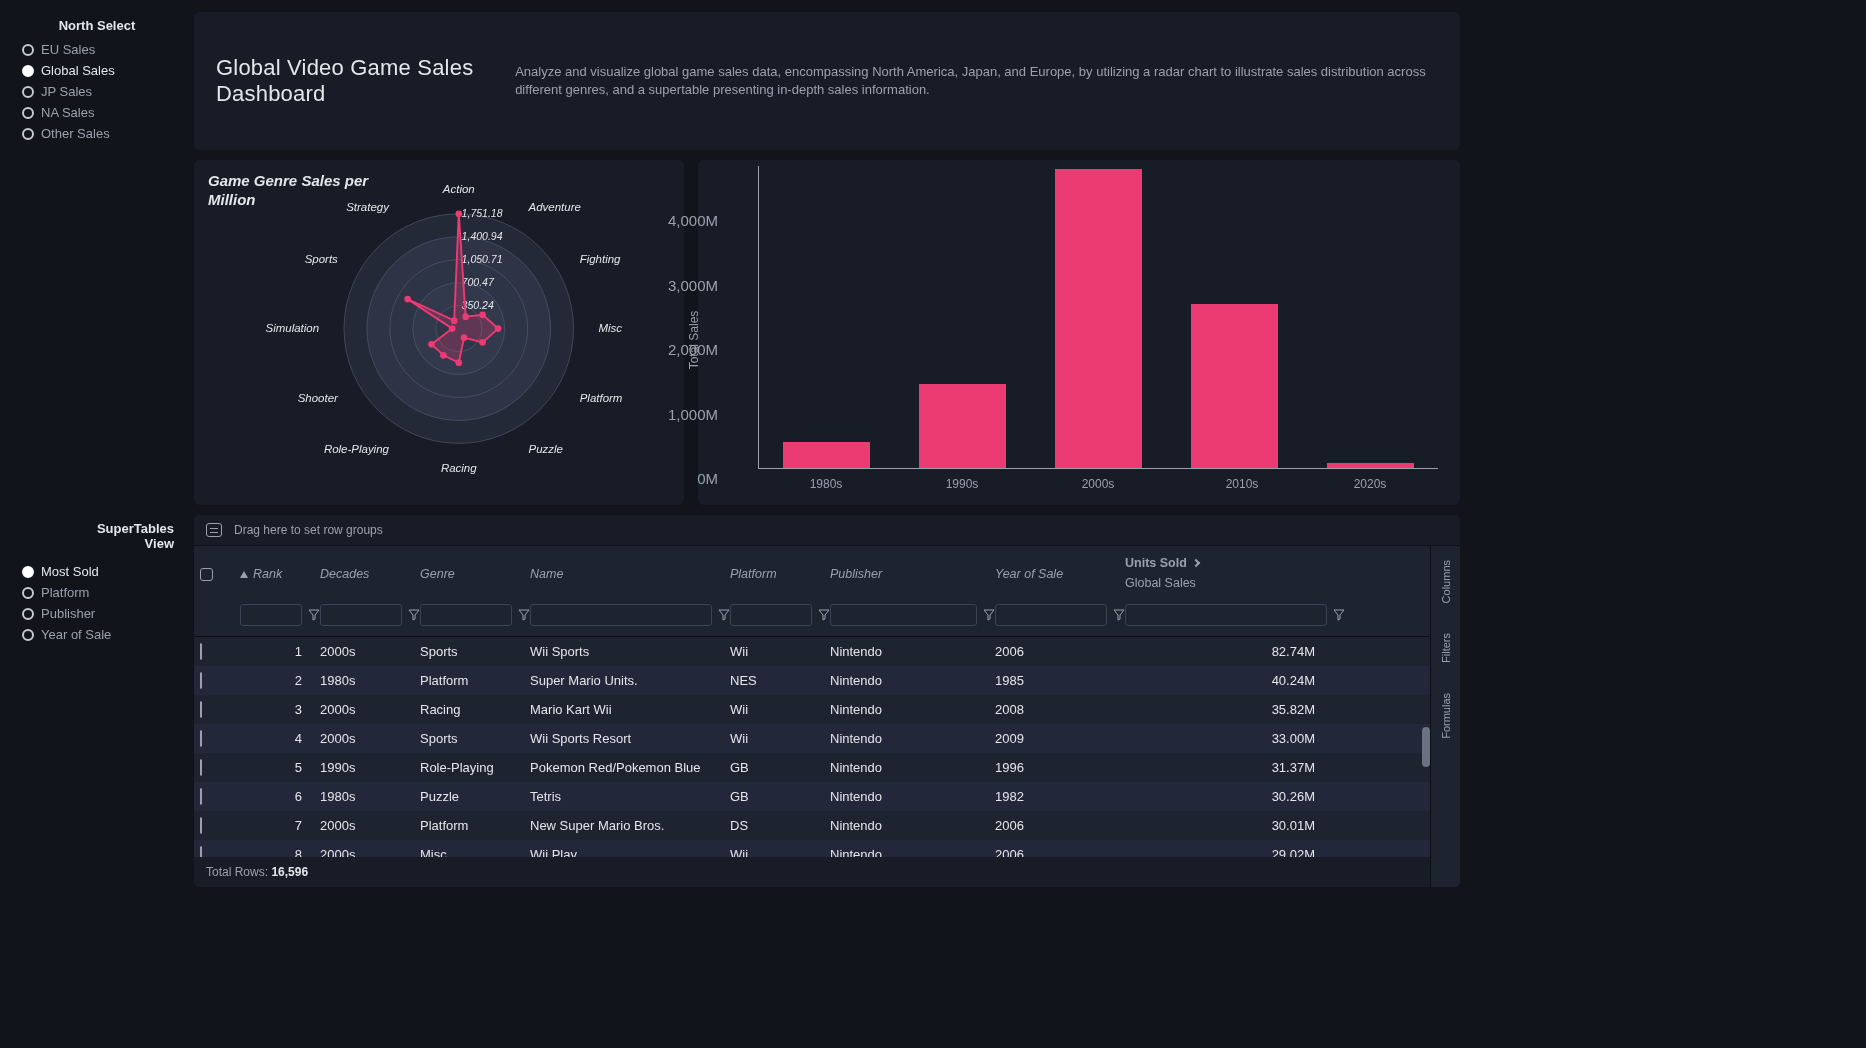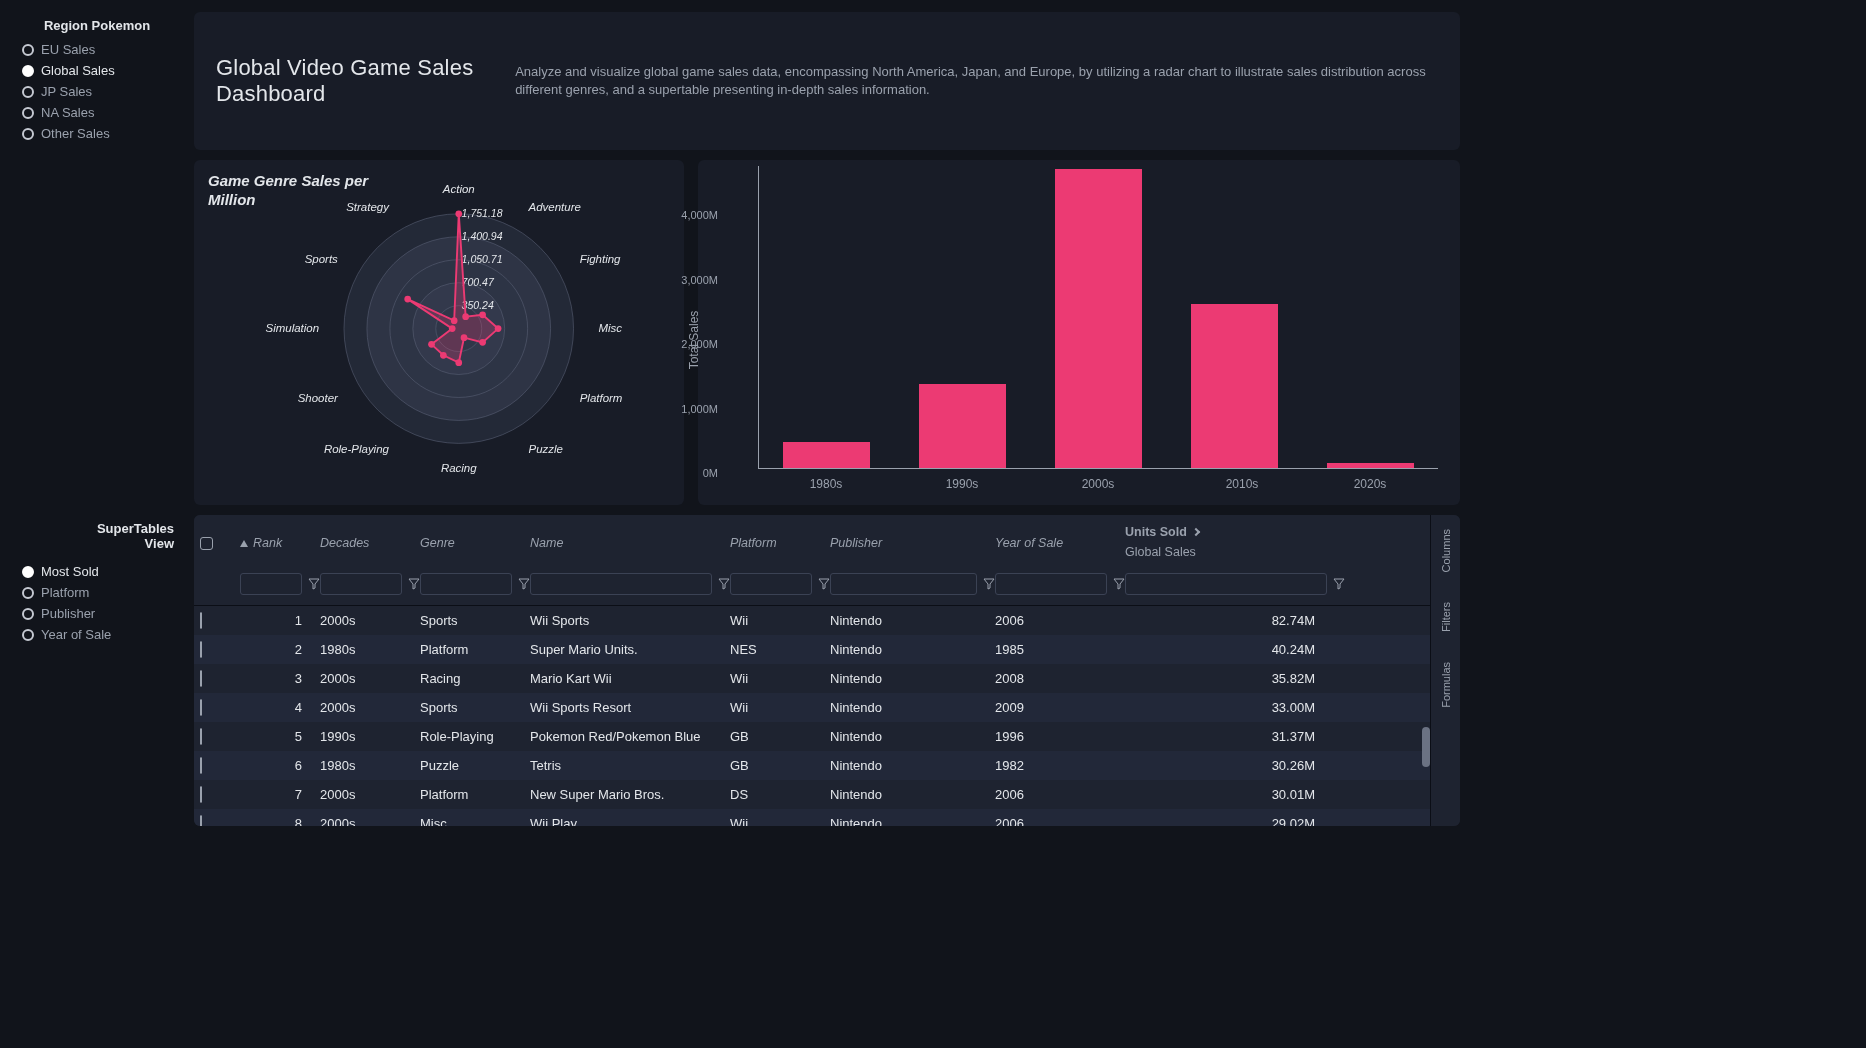--- a/index.html
+++ b/index.html
@@ -68,21 +68,21 @@
   }
   .panel{
     background:var(--panel);border-radius:6px;
   }
   .radar-panel{position:relative;height:345px;padding:12px 14px;font-style:italic;}
   .radar-title{font-weight:800;font-size:15px;max-width:190px;line-height:1.25;}
   .bar-panel{height:345px;padding:10px 16px 8px 20px;position:relative;}
   
   .bar-chart{position:absolute;left:60px;right:22px;top:6px;bottom:36px;border-left:1px solid var(--muted);border-bottom:1px solid var(--muted);}
   .y-ticks{position:absolute;left:22px;top:6px;bottom:36px;width:38px;}
-  .y-tick{position:absolute;right:40px;transform:translateY(50%);color:var(--muted);font-size:11px;white-space:nowrap;}
+  .y-tick{position:absolute;right:40px;transform:translateY(50%);color:var(--muted);font-size:15px;white-space:nowrap;}
   .y-axis-title{position:absolute;left:-4px;top:50%;transform:rotate(-90deg) translateX(-50%);transform-origin:left center;color:var(--muted);font-size:12px;}
   .bar{position:absolute;bottom:0;background:var(--accent);}
   .x-labels{position:absolute;left:60px;right:22px;bottom:6px;height:24px;}
   .x-label{position:absolute;transform:translateX(-50%);color:var(--muted);font-size:12px;top:2px;}
   
   .radar-svg{position:absolute;left:40px;right:10px;top:6px;bottom:6px;}
   .radar-cat{fill:#e3e6ea;font-size:12px;}
   .radar-tick{fill:#e3e6ea;font-size:11px;}
   
   .bottom-row{
@@ -155,21 +155,21 @@
   .side-tab{writing-mode:vertical-rl;transform:rotate(180deg);cursor:pointer;display:flex;align-items:center;gap:6px;}
   .scroll-thumb{position:absolute;right:30px;top:212px;width:8px;height:40px;background:#6b7283;border-radius:4px;}
 </style>
 </head>
 <body>
 
 <div class="app">
 
   <div class="top-row">
     <div class="side-block">
-      <div class="side-title">Region Pokemon</div>
+      <div class="side-title">North Select</div>
       <div id="region-options">
           <div class="radio-item">
             <span class="dot"></span>
             <span>EU Sales</span>
           </div>
           <div class="radio-item selected">
             <span class="dot"></span>
             <span>Global Sales</span>
           </div>
           <div class="radio-item">
@@ -279,20 +279,24 @@
             <span class="dot"></span>
             <span>Publisher</span>
           </div>
           <div class="radio-item">
             <span class="dot"></span>
             <span>Year of Sale</span>
           </div>
         </div>
     </div>
     <div class="table-panel">
+      <div class="grp-bar">
+        <span class="grp-icon"></span>
+        <span>Drag here to set row groups</span>
+      </div>
       <div class="table-outer">
         <div class="grid">
 
           <div class="thead" id="thead">
               <div class="th">
                 <span class="chk"></span>
               </div>
               <div class="th">
                 <span class="sort-arrow"></span>
                 <span>Rank</span>
@@ -476,20 +480,24 @@
                 <div>2000s</div>
                 <div>Misc</div>
                 <div>Wii Play</div>
                 <div>Wii</div>
                 <div>Nintendo</div>
                 <div>2006</div>
                 <div class="cell-gs">29.02M</div>
               </div>
             </div>
 
+          <div class="footer">
+            <span>Total Rows:</span>
+            <b>16,596</b>
+          </div>
         </div>
         <div class="side-tabs" id="side-tabs">
             <div class="side-tab">
               <span>Columns</span>
             </div>
             <div class="side-tab">
               <span>Filters</span>
             </div>
             <div class="side-tab">
               <span>Formulas</span>

